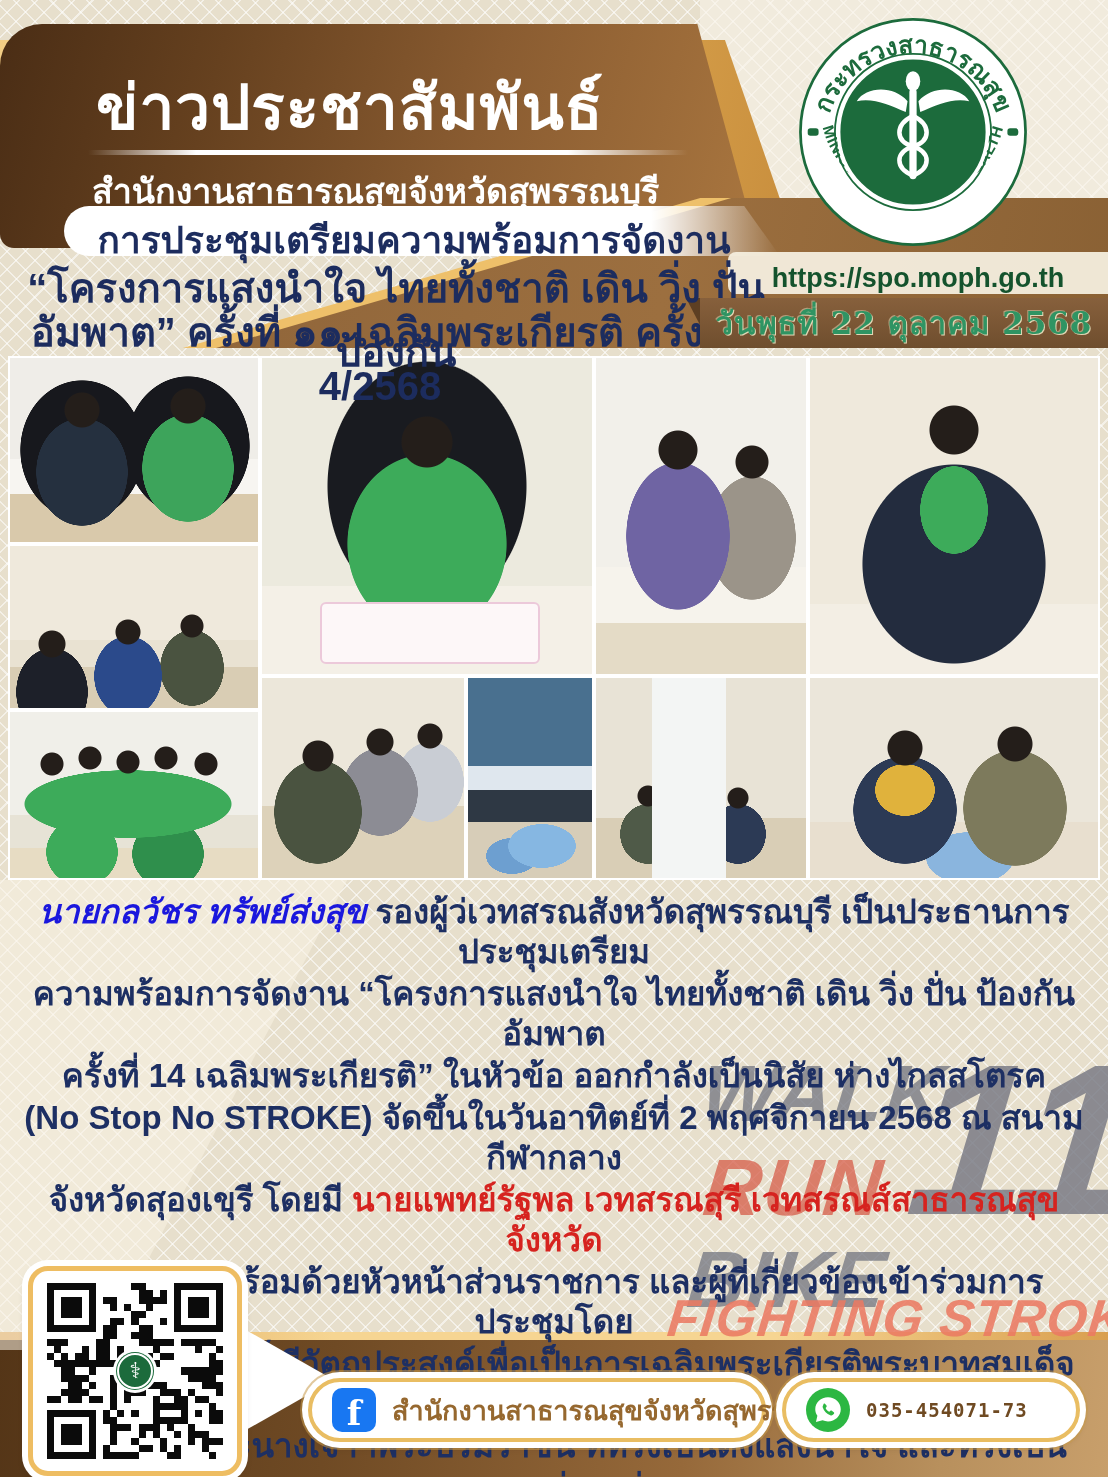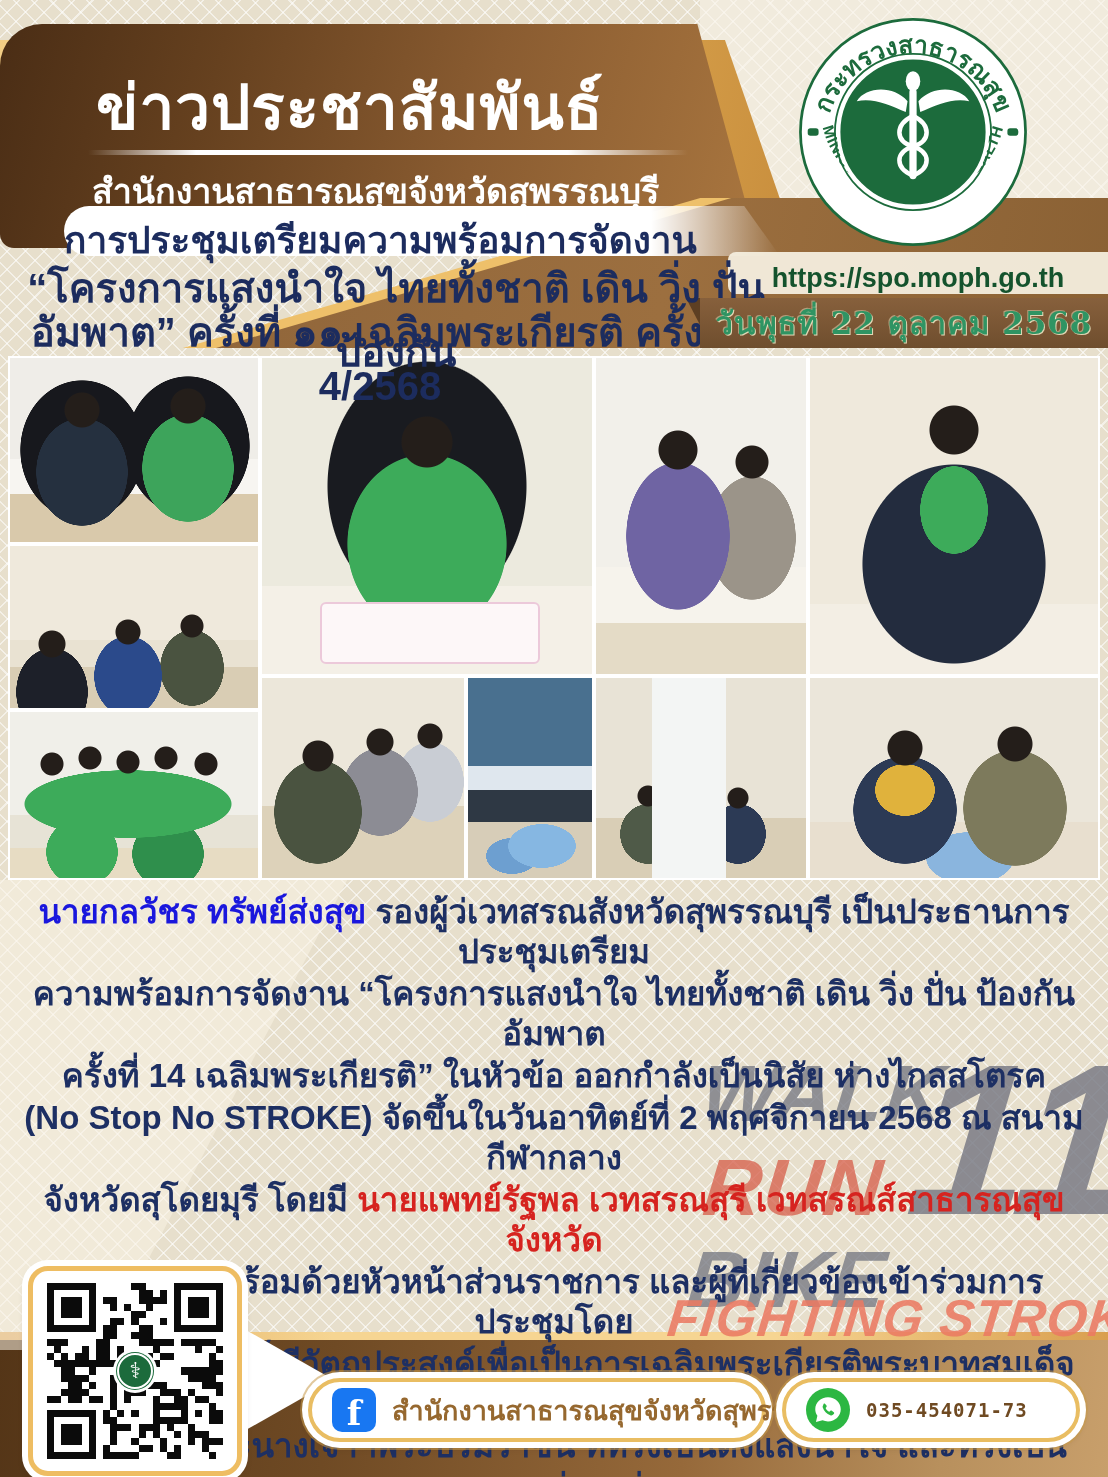--- a/index.html
+++ b/index.html
@@ -30,21 +30,21 @@
     font-size:34px; font-weight:700; }
   
   .sweep-gold { position:absolute; left:0; top:198px; width:1108px; height:150px;
     background:#eec06a; clip-path:polygon(63.2% 0,67% 0,20.5% 100%,16.5% 100%); }
   .sweep { position:absolute; left:0; top:198px; width:1108px; height:150px;
     background:linear-gradient(100deg,#8a6138 0%,#9c6f3f 60%,#8a6134 100%);
     clip-path:polygon(66% 0,100% 0,100% 100%,19.5% 100%); }
   .white-band { position:absolute; left:64px; top:206px; width:716px; height:50px;
     background:linear-gradient(90deg,#ffffff 0 82%,rgba(255,255,255,0));
     border-radius:25px 0 0 25px; clip-path:polygon(0 0,95% 0,100% 100%,0 100%); }
-  .title-1 { position:absolute; left:64px; top:210px; width:700px; text-align:left;
+  .title-1 { position:absolute; left:64px; top:210px; width:700px; text-align:center;
     color:#1c2c5e; font-size:37px; font-weight:800; }
   .title-2 { position:absolute; left:16px; top:256px; width:760px; text-align:center;
     color:#1c2c5e; font-size:40px; font-weight:800; z-index:3; }
   .title-3 { position:absolute; left:0; top:300px; width:760px; text-align:center;
     color:#1c2c5e; font-size:40px; font-weight:800; z-index:3; }
   
   .date-fold { position:absolute; left:686px; top:298px; width:26px; height:50px;
     background:#5d3f22; clip-path:polygon(0 0,100% 0,100% 100%); }
   .date-bar { position:absolute; left:700px; top:298px; width:408px; height:50px;
     background:linear-gradient(180deg,#87603c,#6f4e2e); z-index:4;
@@ -153,21 +153,21 @@
   .watermark { position:absolute; z-index:1; font-weight:900; font-style:italic;
     transform:skewX(-6deg); letter-spacing:2px; white-space:nowrap; }
   .wm-walk { left:702px; top:1048px; font-size:80px; color:rgba(118,120,131,.78); }
   .wm-run  { left:704px; top:1142px; font-size:80px; color:rgba(213,92,72,.75); }
   .wm-bike { left:688px; top:1234px; font-size:80px; color:rgba(118,120,131,.78); }
   .wm-11   { left:912px; top:1032px; font-size:215px; line-height:1;
              color:rgba(118,120,131,.82); }
   .wm-fs   { left:668px; top:1288px; font-size:52px; color:rgba(235,122,98,.88); letter-spacing:1px; }
   .body-text { position:absolute; left:20px; top:892px; width:1068px; z-index:2; text-align:center; }
   .bline { font-size:33px; font-weight:700; line-height:40px; margin-bottom:2px; }
-  .c-navy { color:#1d2f63; } .c-blue { color:#1a17dd; } .c-red { color:#d6231f; }
+  .c-navy { color:#1d2f63; } .c-blue { color:#1a17dd;font-style:italic; } .c-red { color:#d6231f; }
   
   .footer-band { position:absolute; left:0; top:1332px; width:1108px; height:145px;
     background:linear-gradient(97deg,#543517 0%,#6f4a24 30%,#96693a 62%,#b8905d 85%,#c89f6b 100%); }
   .footer-band::before { content:""; position:absolute; left:0; top:0; width:100%; height:8px;
     background:linear-gradient(90deg,#d99f4e,#f6d592 30% 70%,#d99f4e); }
   .qr-arrow { position:absolute; left:186px; top:1296px; width:148px; height:168px;
     background:#ffffff; clip-path:polygon(0 0,100% 50%,0 100%);
     filter:drop-shadow(2px 2px 0 #e3af55); z-index:5; }
   .qr-card { position:absolute; left:28px; top:1266px; width:214px; height:210px;
     background:#ffffff; border:5px solid #eebd62; border-radius:20px;
@@ -267,21 +267,21 @@
   <div class="watermark wm-run">RUN</div>
   <div class="watermark wm-bike">BIKE</div>
   <div class="watermark wm-11">11</div>
   <div class="watermark wm-fs">FIGHTING STROKE</div>
 
   <div class="body-text">
       <div class="bline"><span class="c-blue">นายกลวัชร ทรัพย์ส่งสุข </span><span class="c-navy">รองผู้ว่เวทสรณสังหวัดสุพรรณบุรี เป็นประธานการประชุมเตรียม</span></div>
       <div class="bline"><span class="c-navy">ความพร้อมการจัดงาน “โครงการแสงนำใจ ไทยทั้งชาติ เดิน วิ่ง ปั่น ป้องกันอัมพาต</span></div>
       <div class="bline"><span class="c-navy">ครั้งที่ 14 เฉลิมพระเกียรติ” ในหัวข้อ ออกกำลังเป็นนิสัย ห่างไกลสโตรค</span></div>
       <div class="bline"><span class="c-navy">(No Stop No STROKE) จัดขึ้นในวันอาทิตย์ที่ 2 พฤศจิกายน 2568 ณ สนามกีฬากลาง</span></div>
-      <div class="bline"><span class="c-navy">จังหวัดสุโดยมุรี โดยมี </span><span class="c-red">นายแพทย์รัฐพล เวทสรณสุรี เวทสรณส์สาธารณสุขจังหวัด</span></div>
+      <div class="bline"><span class="c-navy">จังหวัดสุองเขุรี โดยมี </span><span class="c-red">นายแพทย์รัฐพล เวทสรณสุรี เวทสรณส์สาธารณสุขจังหวัด</span></div>
       <div class="bline"><span class="c-red">สุพรรณบุรี </span><span class="c-navy">พร้อมด้วยหัวหน้าส่วนราชการ และผู้ที่เกี่ยวข้องเข้าร่วมการประชุมโดย</span></div>
       <div class="bline"><span class="c-navy">พร้อมเพรียง ทั้งนี้ มีวัตถุประสงค์เพื่อเป็นการเฉลิมพระเกียรติพระบาทสมเด็จพระเจ้าอยู่หัว</span></div>
       <div class="bline"><span class="c-navy">และสมเด็จพระนางเจ้าฯพระบรมราชินี ที่ทรงเป็นดั่งแสงนำใจ และทรงเป็นแบบอย่างแก่</span></div>
     </div>
 
   <div class="footer-band"></div>
 
   <div class="qr-arrow"></div>
   <div class="qr-card">
     <div class="qr-inner">

